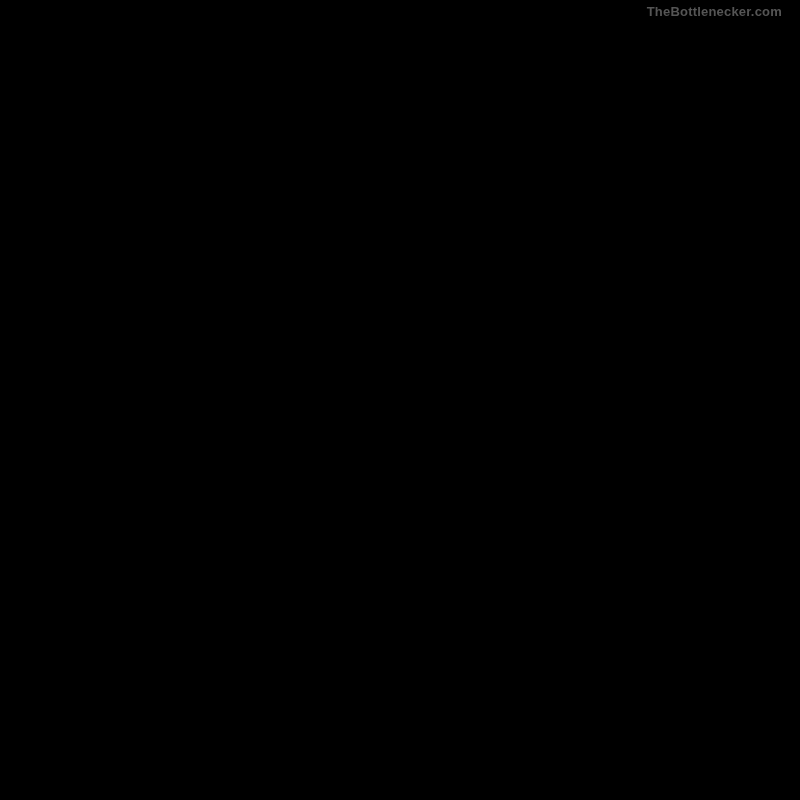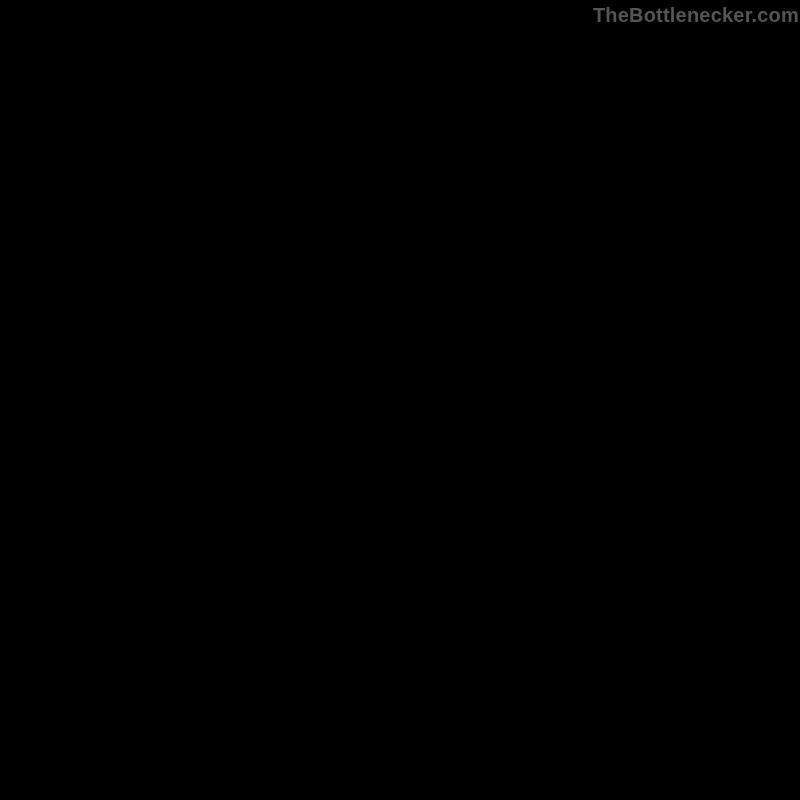--- a/index.html
+++ b/index.html
@@ -48,24 +48,24 @@
   svg.curve {
     position: absolute;
     inset: 0;
     width: 100%;
     height: 100%;
     z-index: 2;
   }
   .attribution {
     position: absolute;
     top: 4px;
-    right: 1px;
+    right: 18px;
     z-index: 5;
     color: #555;
-    font-size: 20px;
+    font-size: 13px;
     font-weight: 600;
     letter-spacing: 0.2px;
   }
 </style>
 </head>
 <body>
 
 <div class="attribution">TheBottlenecker.com</div>
 
 <div class="plot-area">

